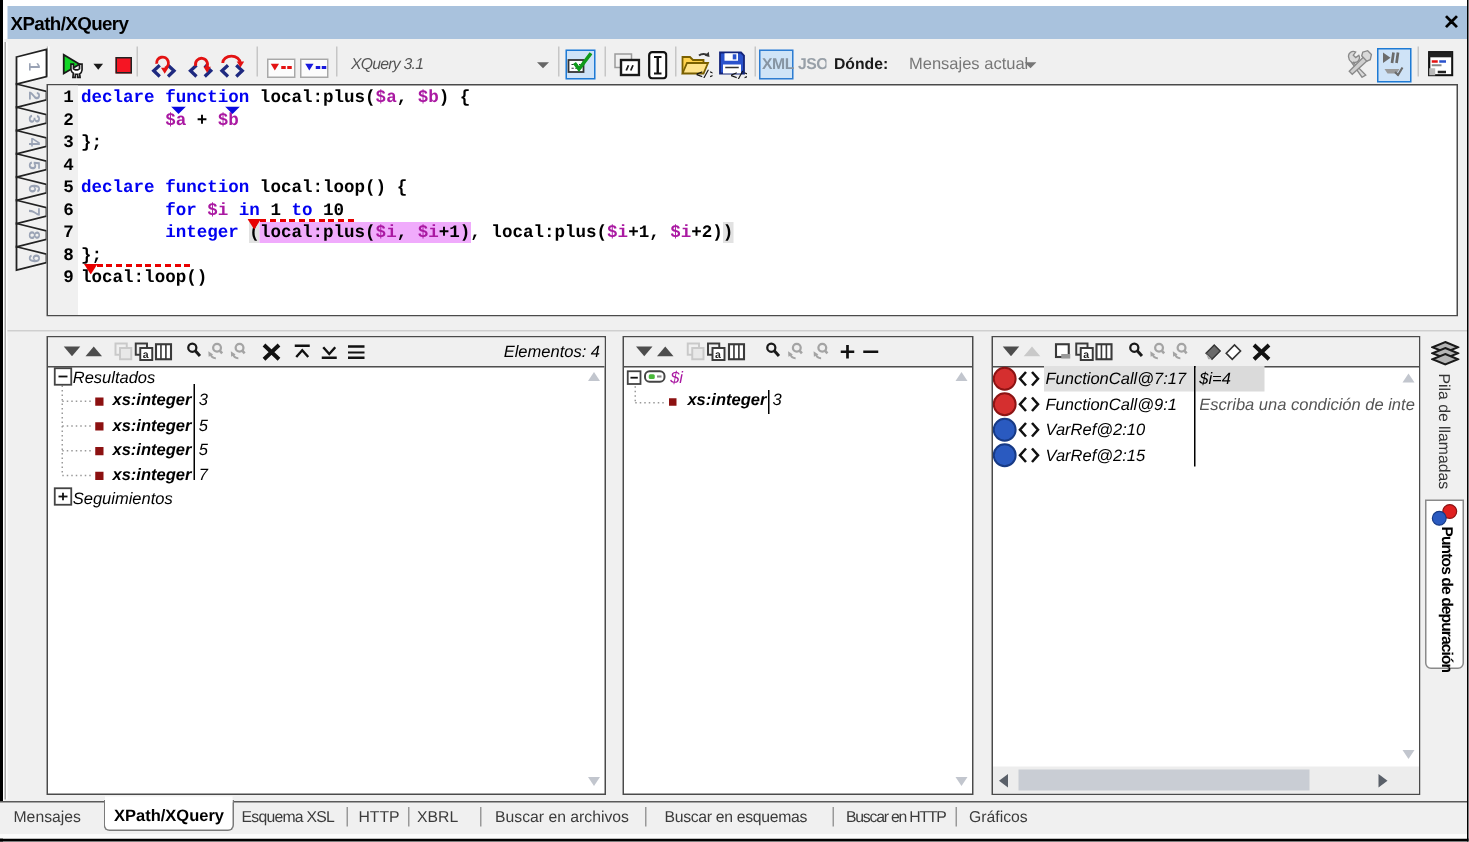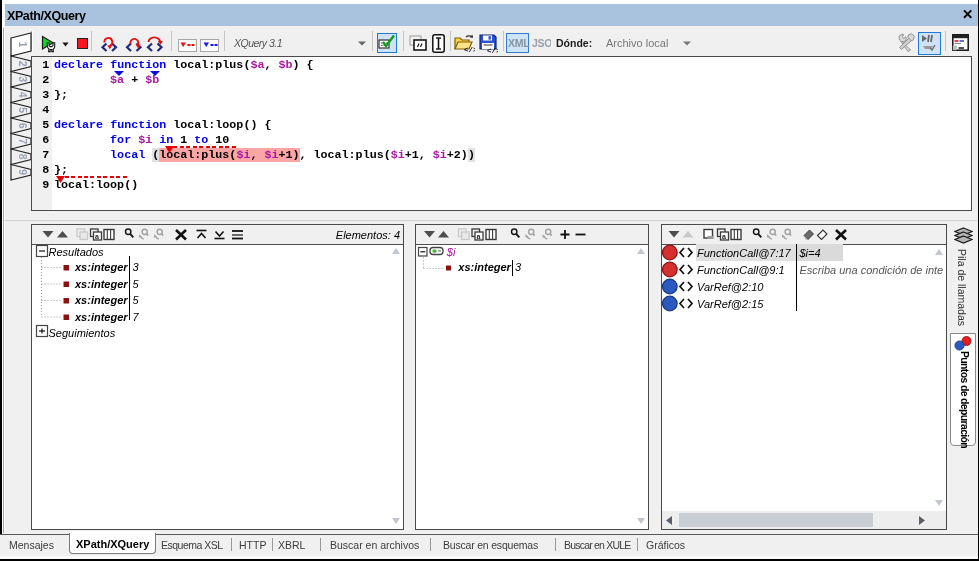--- a/index.html
+++ b/index.html
@@ -21,21 +21,21 @@
   #strip{left:5px;top:26px;width:26px;height:507.5px;background:#f0f0f0;}
   #groove1{left:3px;top:28px;width:1px;height:505px;background:#a8a8a8;}
   #groove2{left:4px;top:28px;width:1px;height:505px;background:#fdfdfd;}
   
   #code{left:31px;top:56px;width:941px;height:155px;background:#fff;border:1px solid #4a4a4a;box-sizing:border-box;}
   #gutter{position:absolute;left:0;top:0;width:20px;height:153px;background:#f0f0f0;}
   .ln{position:absolute;width:17px;text-align:right;font-family:"Liberation Mono",monospace;font-size:11.7px;font-weight:bold;color:#000;line-height:15px;letter-spacing:-0.2px;}
   .cl{position:absolute;left:22px;font-family:"Liberation Mono",monospace;font-size:11.7px;font-weight:bold;white-space:pre;line-height:15px;color:#000;}
   .kw{color:#0101f1;}
   .vr{color:#aa19a2;}
-  .hy{background:#fca5a5;}
+  .hy{background:#f0abfc;}
   .hg{background:#e2e2e2;}
   
   #split{left:5px;top:211px;width:972.5px;height:13px;background:#f0f0f0;}
   
   .panel{background:#fff;border:1px solid #4a4a4a;box-sizing:border-box;}
   .ptb{position:absolute;left:0;top:0;right:0;height:19px;background:#f0f0f0;border-bottom:1px solid #4f4f4f;}
   #panelL{left:31px;top:224px;width:373px;height:306px;}
   #panelM{left:415px;top:224px;width:234px;height:306px;}
   #panelR{left:661px;top:224px;width:286px;height:306px;}
   #sidebar{left:947px;top:224px;width:30.5px;height:309.5px;background:#f0f0f0;}
@@ -151,21 +151,21 @@
   <rect x="4" y="10" width="12" height="6" fill="#fff"></rect>
   <line x1="5.5" y1="12" x2="14.5" y2="12" stroke="#333" stroke-width="1"></line>
   <text x="9" y="19.5" font-size="7.5" font-weight="bold" fill="#111" font-family="Liberation Mono">&lt;/&gt;</text>
 </svg>
 <div class="tsep" style="left:502.7px;top:31px;"></div>
 
 <div class="abs" style="left:506px;top:33px;width:21px;height:18px;background:#cfe4f7;border:1px solid #2e7dd1;"></div>
 <div class="abs" style="left:508px;top:37px;font-size:10.5px;font-weight:bold;color:#8795a3;letter-spacing:-0.3px;">XML</div>
 <div class="abs" style="left:532px;top:37px;width:19px;overflow:hidden;font-size:10.5px;font-weight:bold;color:#98a0a8;letter-spacing:-0.3px;">JSON</div>
 <div class="abs" style="left:556px;top:37px;font-size:10.5px;font-weight:bold;color:#1a1a1a;">Dónde:</div>
-<div class="abs" style="left:606px;top:37px;font-size:11px;color:#777;">Archivo local</div>
+<div class="abs" style="left:606px;top:37px;font-size:11px;color:#777;">Mensajes actual</div>
 <svg class="abs" style="left:683px;top:41px;" width="8" height="5" viewBox="0 0 8 5">
     <path d="M0 0.5 L8 0.5 L4 4.5 Z" fill="#777"></path>
   </svg>
 
 <svg class="abs" style="left:898px;top:33px;" width="17" height="19" viewBox="0 0 17 19">
   <g stroke="#8a8a8a" stroke-width="0.9" fill="#d9d9d9">
   <path d="M1.2 5.5 a3.2 3.2 0 0 1 4.6 -3.8 L4.2 3.8 L5.8 5.4 L7.9 3.9 a3.2 3.2 0 0 1 -4 4.5 L12.5 17 L10 18.5 L2.8 8.2 a3.2 3.2 0 0 1 -1.6 -2.7 Z"></path>
   <path d="M14 7 L3.5 16.5 L1.5 14.5 L11.5 4.5 Z" fill="#cfcfcf"></path>
   <path d="M10.5 1.8 L13.8 0.8 L16.3 3.3 L15.5 6.8 L13.2 7.8 L9.8 4.2 Z" fill="#d9d9d9"></path>
   </g>
@@ -223,21 +223,21 @@
   <div class="ln" style="top:61px;">5</div>
   <div class="ln" style="top:76px;">6</div>
   <div class="ln" style="top:91px;">7</div>
   <div class="ln" style="top:106px;">8</div>
   <div class="ln" style="top:121px;">9</div>
   <div class="cl" style="top:1px;"><span class="kw">declare</span> <span class="kw">function</span> local:plus(<span class="vr">$a</span>, <span class="vr">$b</span>) {</div>
   <div class="cl" style="top:16px;">        <span class="vr">$a</span> + <span class="vr">$b</span></div>
   <div class="cl" style="top:31px;">};</div>
   <div class="cl" style="top:61px;"><span class="kw">declare</span> <span class="kw">function</span> local:loop() {</div>
   <div class="cl" style="top:76px;">        <span class="kw">for</span> <span class="vr">$i</span> <span class="kw">in</span> 1 <span class="kw">to</span> 10</div>
-  <div class="cl" style="top:91px;">        <span class="kw">local</span> <span class="hg">(</span><span class="hy">local:plus(<span class="vr">$i</span>, <span class="vr">$i</span>+1)</span>, local:plus(<span class="vr">$i</span>+1, <span class="vr">$i</span>+2)<span class="hg">)</span></div>
+  <div class="cl" style="top:91px;">        <span class="kw">integer</span> <span class="hg">(</span><span class="hy">local:plus(<span class="vr">$i</span>, <span class="vr">$i</span>+1)</span>, local:plus(<span class="vr">$i</span>+1, <span class="vr">$i</span>+2)<span class="hg">)</span></div>
   <div class="cl" style="top:106px;">};</div>
   <div class="cl" style="top:121px;">local:loop()</div>
 
   <svg class="abs" style="left:82px;top:14px;" width="10" height="5" viewBox="0 0 10 5">
       <path d="M0 0 L10 0 L5 5 Z" fill="#0a0ae0"></path>
     </svg>
   <svg class="abs" style="left:118px;top:14px;" width="10" height="5" viewBox="0 0 10 5">
       <path d="M0 0 L10 0 L5 5 Z" fill="#0a0ae0"></path>
     </svg>
 
@@ -480,15 +480,15 @@
 <div class="btab" style="left:161px;top:538.5px;letter-spacing:-0.5px;">Esquema XSL</div>
 <div class="bsep" style="left:231px;top:537.5px;"></div>
 <div class="btab" style="left:239px;top:538.5px;">HTTP</div>
 <div class="bsep" style="left:272px;top:537.5px;"></div>
 <div class="btab" style="left:278px;top:538.5px;">XBRL</div>
 <div class="bsep" style="left:320px;top:537.5px;"></div>
 <div class="btab" style="left:330px;top:538.5px;">Buscar en archivos</div>
 <div class="bsep" style="left:430px;top:537.5px;"></div>
 <div class="btab" style="left:443px;top:538.5px;letter-spacing:-0.2px;">Buscar en esquemas</div>
 <div class="bsep" style="left:555px;top:537.5px;"></div>
-<div class="btab" style="left:564px;top:538.5px;letter-spacing:-0.8px;">Buscar en XULE</div>
+<div class="btab" style="left:564px;top:538.5px;letter-spacing:-0.8px;">Buscar en HTTP</div>
 <div class="bsep" style="left:637px;top:537.5px;"></div>
 <div class="btab" style="left:646px;top:538.5px;">Gráficos</div>
 
 </body></html>

